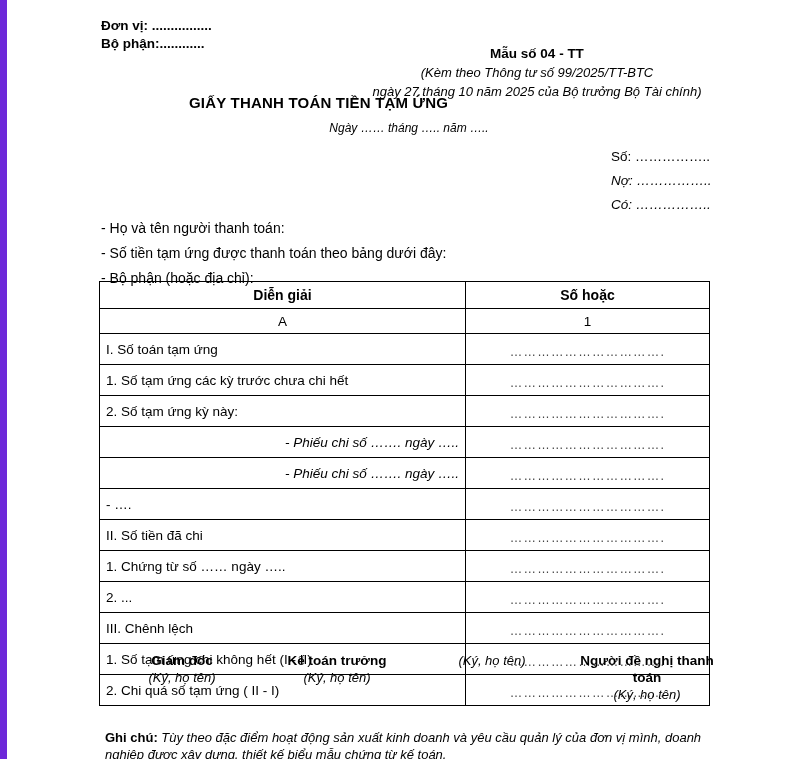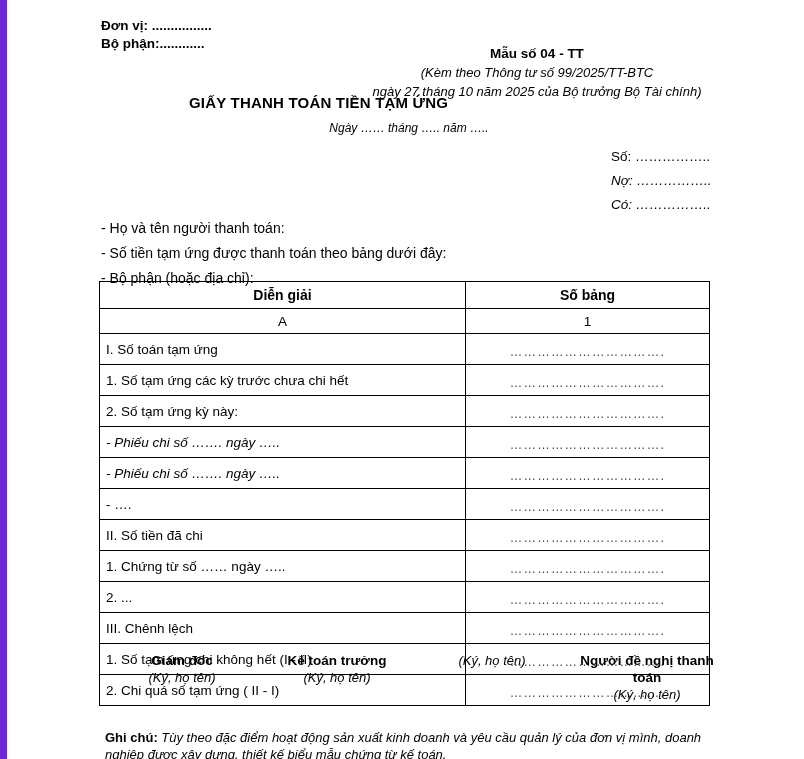--- a/index.html
+++ b/index.html
@@ -123,21 +123,21 @@
     height: 26px;
   }
   .amount-table td.col-letter {
     text-align: center;
     font-weight: normal;
   }
   .amount-table td.desc {
     text-align: left;
     white-space: nowrap;
   }
-  .amount-table td.desc.italic { font-style: italic; }
+  .amount-table td.desc.italic { font-style: italic; text-align: right; }
   .amount-table td.amount {
     text-align: center;
     color: #444444;
     letter-spacing: 1.2px;
     font-size: 12.5px;
     padding-top: 6px;
   }
 
   
   .signatures {
@@ -214,21 +214,21 @@
   </div>
 
   <table class="amount-table">
     <colgroup>
       <col class="c-desc">
       <col class="c-amt">
     </colgroup>
     <thead>
       <tr>
         <th>Diễn giải</th>
-        <th>Số bảng</th>
+        <th>Số hoặc</th>
       </tr>
       <tr>
         <td class="col-letter">A</td>
         <td class="col-letter">1</td>
       </tr>
     </thead>
     <tbody>
         <tr>
           <td class="desc">I. Số toán tạm ứng</td>
           <td class="amount">…………………………….</td>

